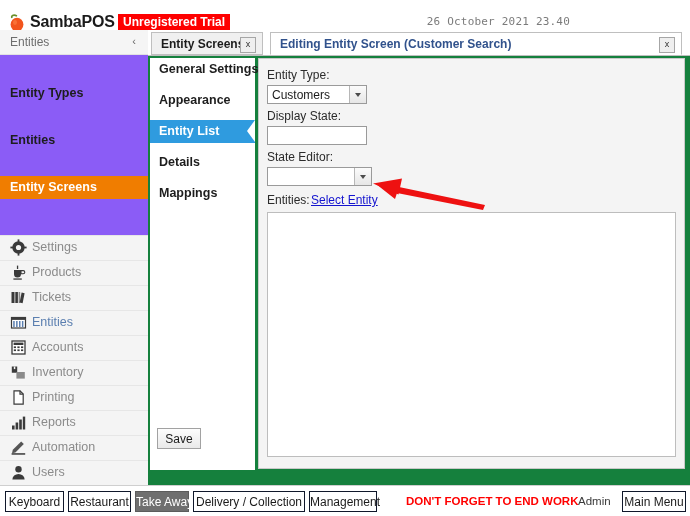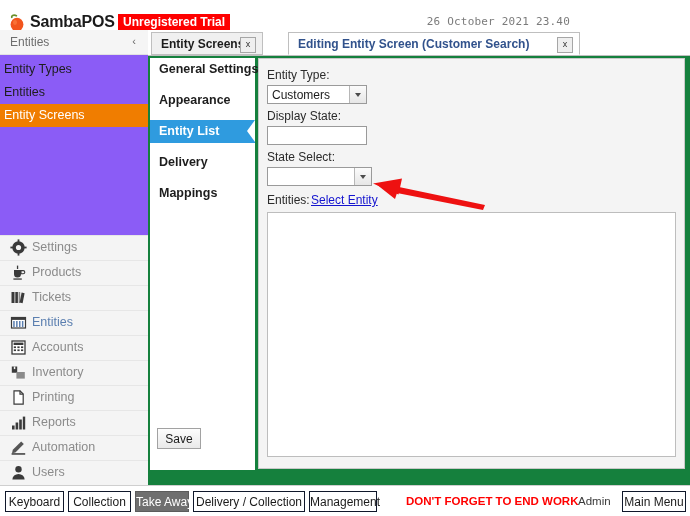--- a/index.html
+++ b/index.html
@@ -21,21 +21,21 @@
          font-family:"DejaVu Sans Mono","Liberation Mono",monospace;letter-spacing:0.2px;}
 
   
   .sidebar{position:absolute;left:0;top:30px;width:148px;height:455px;background:#8b5cf6;
            border-right:1px solid #c8c8c8;}
   .sb-head{position:relative;height:24px;border-bottom:1px solid #e2e2e2;background:#f5f5f5;}
   .sb-head-title{position:absolute;left:10px;top:5px;font-size:12px;color:#6d6d6d;}
   .sb-collapse{position:absolute;right:6px;top:3px;width:16px;height:17px;
                font-size:11px;color:#6b6b6b;text-align:center;line-height:17px;cursor:pointer;}
   .sb-nav{padding-top:3px;}
-  .sb-item{height:23px;line-height:23px;padding-left:4px;font-size:12.5px;font-weight:normal;color:#1d1d1d;cursor:pointer;}
+  .sb-item{height:23px;line-height:23px;padding-left:10px;font-size:12.5px;font-weight:bold;color:#1d1d1d;cursor:pointer;margin-top:24px;}
   .sb-item.active{background:#f07d00;color:#ffffff;}
 
   .modules{position:absolute;left:0;bottom:0;width:148px;}
   .mod{position:relative;height:24px;border-top:1px solid #e6e6e6;background:#f4f4f4;cursor:pointer;padding-left:40px;}
   .mod .mod-ico{position:absolute;left:10px;top:3px;width:17px;height:17px;}
   .mod .mod-lbl{position:absolute;left:32px;top:4px;font-size:12.5px;color:#8b8b8b;}
   .mod.sel .mod-lbl{color:#5b7fb0;}
 
   
   .tabstrip{position:absolute;left:148px;top:30px;width:542px;height:26px;background:#ffffff;}
@@ -253,53 +253,53 @@
         <span class="mod-lbl">Users</span>
       </div>
     </div>
   </div>
 
   <div class="tabstrip">
     <div class="tab t1" style="left:3px;width:112px;">
       <span class="tlabel">Entity Screens</span>
       <span class="tclose" style="right:6px;">x</span>
     </div>
-    <div class="tab t2 active" style="left:140px;width:292px;padding-left:7px;">
+    <div class="tab t2 active" style="left:122px;width:412px;padding-left:7px;">
       <span class="tlabel">Editing Entity Screen (Customer Search)</span>
       <span class="tclose" style="right:6px;">x</span>
     </div>
   </div>
   <div class="tabline"></div>
 
   <div class="content">
 
     <div class="navlist">
       <div class="nav-item">General Settings</div>
       <div class="nav-item">Appearance</div>
       <div class="nav-item active">
         <span>Entity List</span>
         <span class="notch"></span>
       </div>
-      <div class="nav-item">Delivery</div>
+      <div class="nav-item">Details</div>
       <div class="nav-item">Mappings</div>
     </div>
 
     <div class="panel">
 
       <div class="fld-label" style="left:8px;top:9px;">Entity Type:</div>
       <div class="combo" style="left:8px;top:26px;width:100px;">
         <span class="cval">Customers</span>
         <span class="cbtn"></span>
         <span class="carr"></span>
       </div>
 
       <div class="fld-label" style="left:8px;top:50px;">Display State:</div>
       <div class="textbox" style="left:8px;top:67px;width:100px;"></div>
 
-      <div class="fld-label" style="left:8px;top:91px;">State Select:</div>
+      <div class="fld-label" style="left:8px;top:91px;">State Editor:</div>
       <div class="combo" style="left:8px;top:108px;width:105px;">
         <span class="cval"></span>
         <span class="cbtn"></span>
         <span class="carr"></span>
       </div>
 
       <div class="fld-label" style="left:8px;top:134px;">Entities:</div>
       <div class="link" style="left:52px;top:134px;">Select Entity</div>
 
       <div class="listbox" style="left:8px;top:153px;width:409px;height:245px;"></div>
@@ -310,21 +310,21 @@
 
   <div class="arrow">
     <svg width="125" height="42" viewBox="0 0 125 42">
       <path d="M120 37 L34 19 L36 12 L11 16 L30 31 L32 25 L118 42 Z" fill="#ee1111"></path>
       <path d="M8 15.5 L37 10.5 L33.5 26.5 Z" fill="#ee1111"></path>
     </svg>
   </div>
 
   <div class="taskbar">
     <div class="tb-btn" style="left:5px;width:59px;">Keyboard</div>
-    <div class="tb-btn" style="left:68px;width:63px;">Collection</div>
+    <div class="tb-btn" style="left:68px;width:63px;">Restaurant</div>
     <div class="tb-btn sel" style="left:135px;width:54px;">Take Away</div>
     <div class="tb-btn" style="left:193px;width:112px;">Delivery / Collection</div>
     <div class="tb-btn" style="left:309px;width:68px;">Management</div>
 
     <div class="tb-warn" style="left:406px;width:172px;">DON'T FORGET TO END WORK PERIOD</div>
     <div class="tb-user" style="left:578px;">Admin</div>
     <div class="tb-btn" style="left:622px;width:64px;">Main Menu</div>
   </div>
 
 </div>

